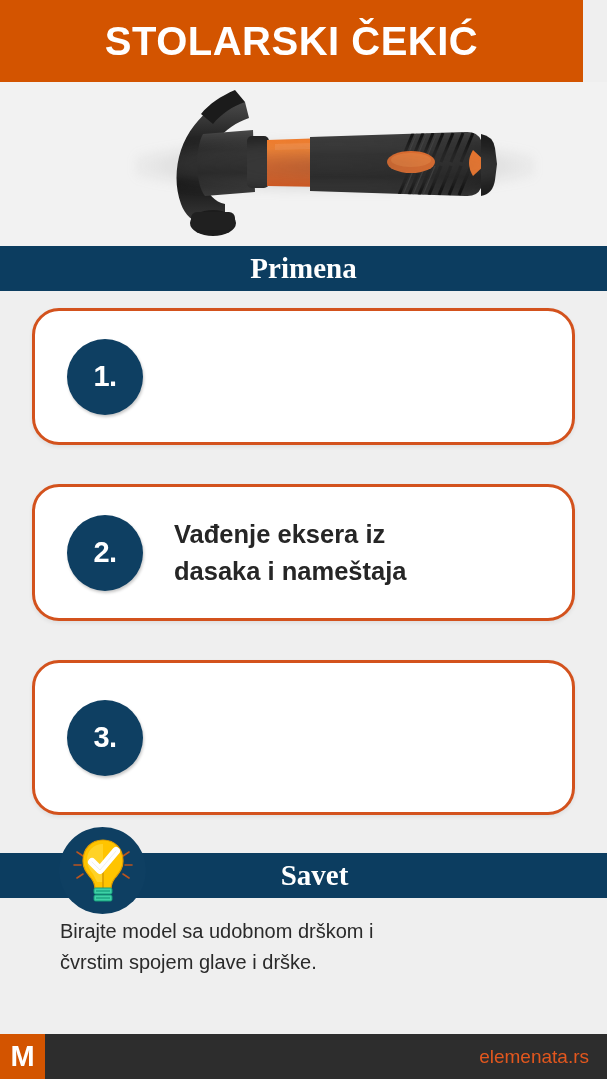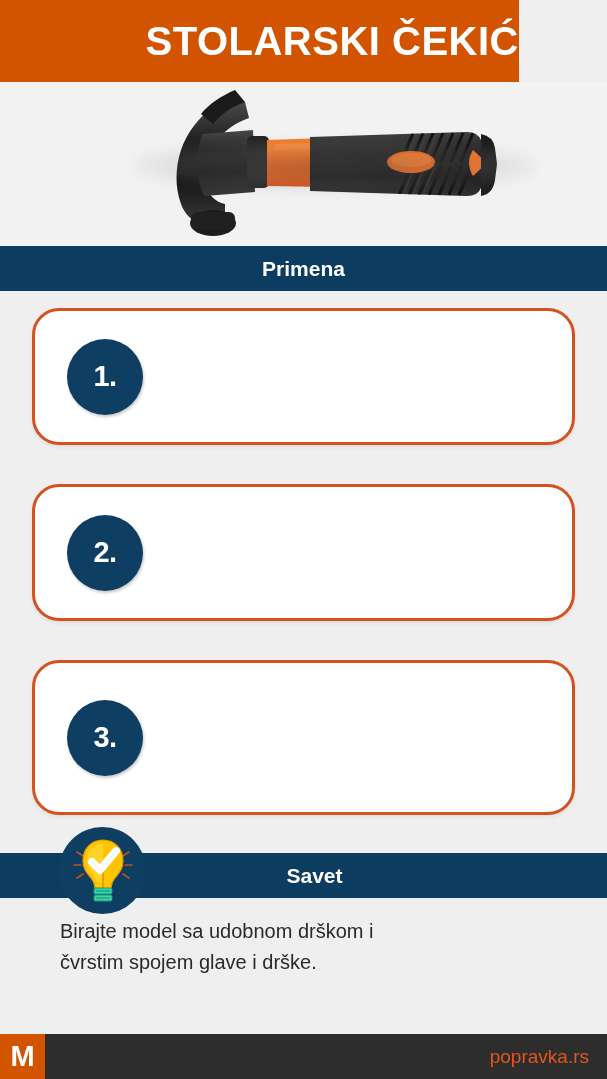--- a/index.html
+++ b/index.html
@@ -15,26 +15,26 @@
     width: 607px;
     height: 1079px;
     background: #efefef;
     overflow: hidden;
   }
 
   
   .header-bar {
     position: absolute;
     left: 0; top: 0;
-    width: 519px;
+    width: 583px;
     height: 82px;
     background: #d35400;
     display: flex;
     align-items: center;
-    justify-content: flex-end;
+    justify-content: center;
   }
   .header-title {
     color: #ffffff;
     font-size: 40px;
     font-weight: bold;
     letter-spacing: 0.5px;
     line-height: 1;
     font-family: "Liberation Sans", sans-serif;
   }
 
@@ -66,23 +66,24 @@
     left: 0;
     width: 607px;
     height: 45px;
     background: #0c3d60;
     display: flex;
     align-items: center;
     justify-content: center;
   }
   .section-bar .label {
     color: #ffffff;
-    font-size: 21px;
+    font-size: 29px;
     font-weight: bold;
     line-height: 1;
+    font-family: Liberation Serif, serif;
   }
   #bar-primena { top: 246px; }
   #bar-savet   { top: 853px; padding-left: 11px; }
 
   
   .card {
     position: absolute;
     left: 32px;
     width: 543px;
     background: #ffffff;
@@ -279,20 +280,22 @@
   <div class="section-bar" id="bar-primena">
     <div class="label">Primena</div>
   </div>
 
   <div class="card" id="card-1">
     <div class="badge">1.</div>
   </div>
 
   <div class="card" id="card-2">
     <div class="badge">2.</div>
+    <div class="card-text">Vađenje eksera iz
+dasaka i nameštaja</div>
   </div>
 
   <div class="card" id="card-3">
     <div class="badge">3.</div>
   </div>
 
   <div class="section-bar" id="bar-savet">
     <div class="label">Savet</div>
   </div>
 
@@ -323,16 +326,16 @@
       <path d="M20,24 L28,32 L44,13" fill="none" stroke="#e8e8e8" stroke-width="1" stroke-linecap="round" stroke-linejoin="round" opacity="0.7"></path>
     </svg>
   </div>
 
   <div class="tip-text">Birajte model sa udobnom drškom i
 čvrstim spojem glave i drške.</div>
 
   <div class="footer">
     <div class="footer-logo">M</div>
     <div class="footer-spacer"></div>
-    <div class="footer-site">popravka.rs</div>
+    <div class="footer-site">elemenata.rs</div>
   </div>
 
 </div>
 
 </body></html>

